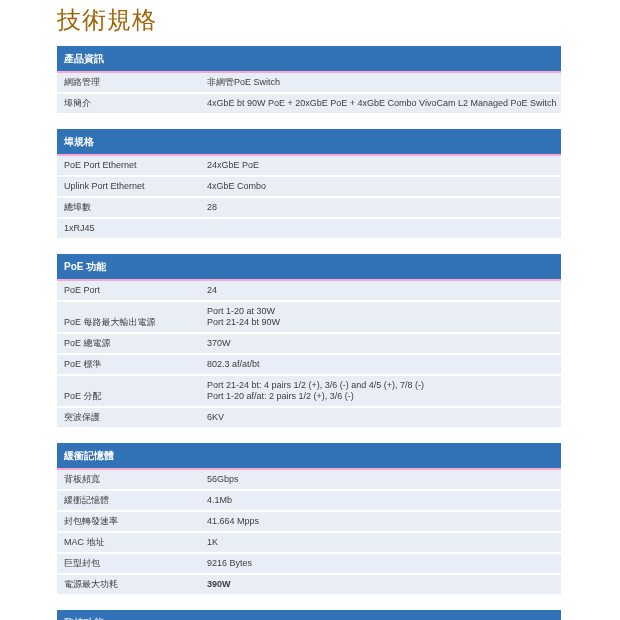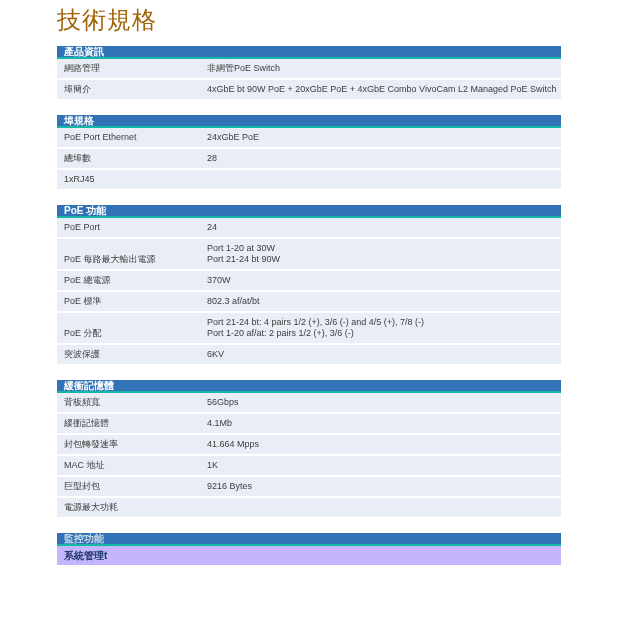--- a/index.html
+++ b/index.html
@@ -9,21 +9,21 @@
     -webkit-font-smoothing:antialiased;
   }
   .page{margin:0 59px 0 57px;}
   .page-title{
     font-size:24px;font-weight:400;color:#a16207;
     margin:4px 0 10px 0;letter-spacing:1px;
   }
   .spec-section{margin-bottom:14px;}
   .section-header{
     background:#3173b6;color:#ffffff;font-size:10px;font-weight:700;
-    padding:0 7px;line-height:11px;border-bottom:2px solid #14b8a6;
+    padding:7px 7px;line-height:11px;border-bottom:2px solid #f9a8d4;
   }
   .section-header.muted{color:rgba(255,255,255,0.72);}
   .section-subheader{
     background:#c4b5fd;color:#1c3a6b;font-size:10px;font-weight:700;
     padding:4px 7px;line-height:11px;border-bottom:2px solid #ffffff;
   }
   .row{
     display:flex;align-items:flex-end;background:#e9eef6;
     border-bottom:2px solid #ffffff;padding:4px 0 4px 7px;
   }
@@ -53,20 +53,24 @@
       <span class="label">埠簡介</span>
       <span class="value">4xGbE bt 90W PoE + 20xGbE PoE + 4xGbE Combo VivoCam L2 Managed PoE Switch</span>
     </div>
   </div>
 
   <div class="spec-section">
     <div class="section-header">埠規格</div>
     <div class="row">
       <span class="label">PoE Port Ethernet</span>
       <span class="value">24xGbE PoE</span>
+    </div>
+    <div class="row">
+      <span class="label">Uplink Port Ethernet</span>
+      <span class="value">4xGbE Combo</span>
     </div>
     <div class="row">
       <span class="label">總埠數</span>
       <span class="value">28</span>
     </div>
     <div class="row">
       <span class="value">1xRJ45</span>
     </div>
   </div>
 
@@ -121,20 +125,21 @@
     <div class="row">
       <span class="label">MAC 地址</span>
       <span class="value">1K</span>
     </div>
     <div class="row">
       <span class="label">巨型封包</span>
       <span class="value">9216 Bytes</span>
     </div>
     <div class="row">
       <span class="label">電源最大功耗</span>
+      <span class="value bold">390W</span>
     </div>
   </div>
 
   <div class="spec-section monitor">
     <div class="section-header muted">監控功能</div>
     <div class="section-subheader">系統管理t</div>
 
   </div>
 
 </div>

